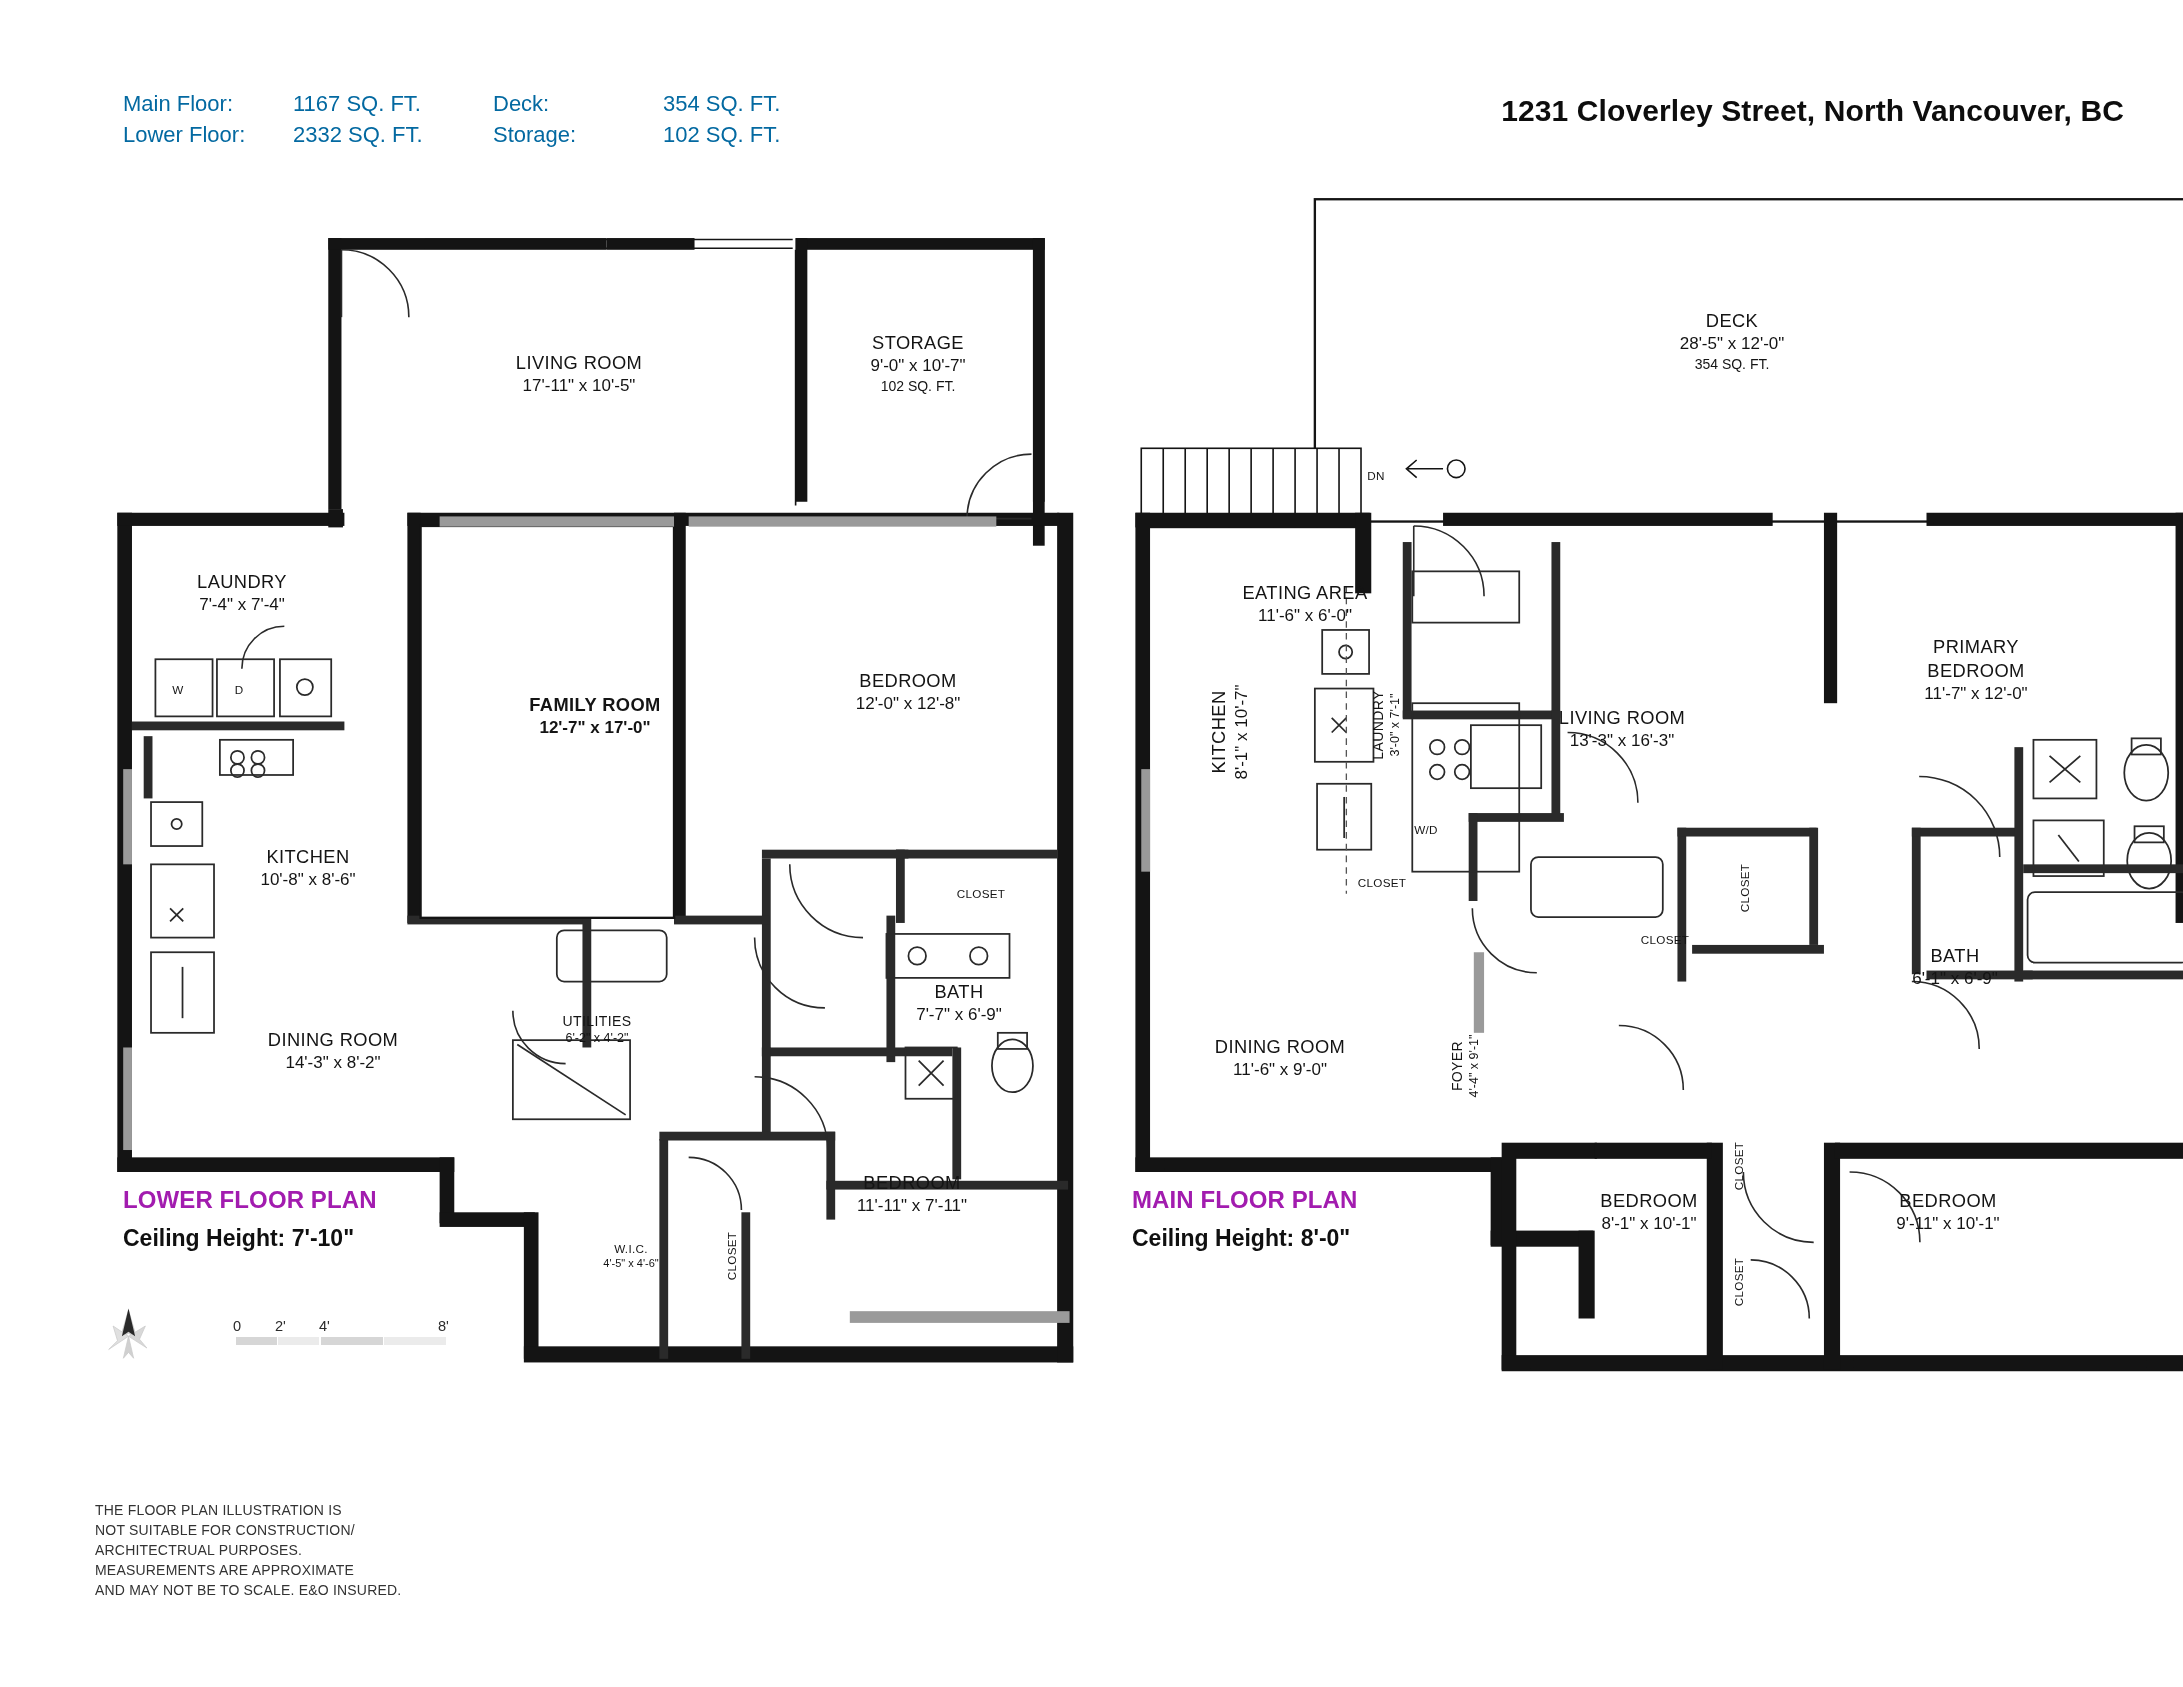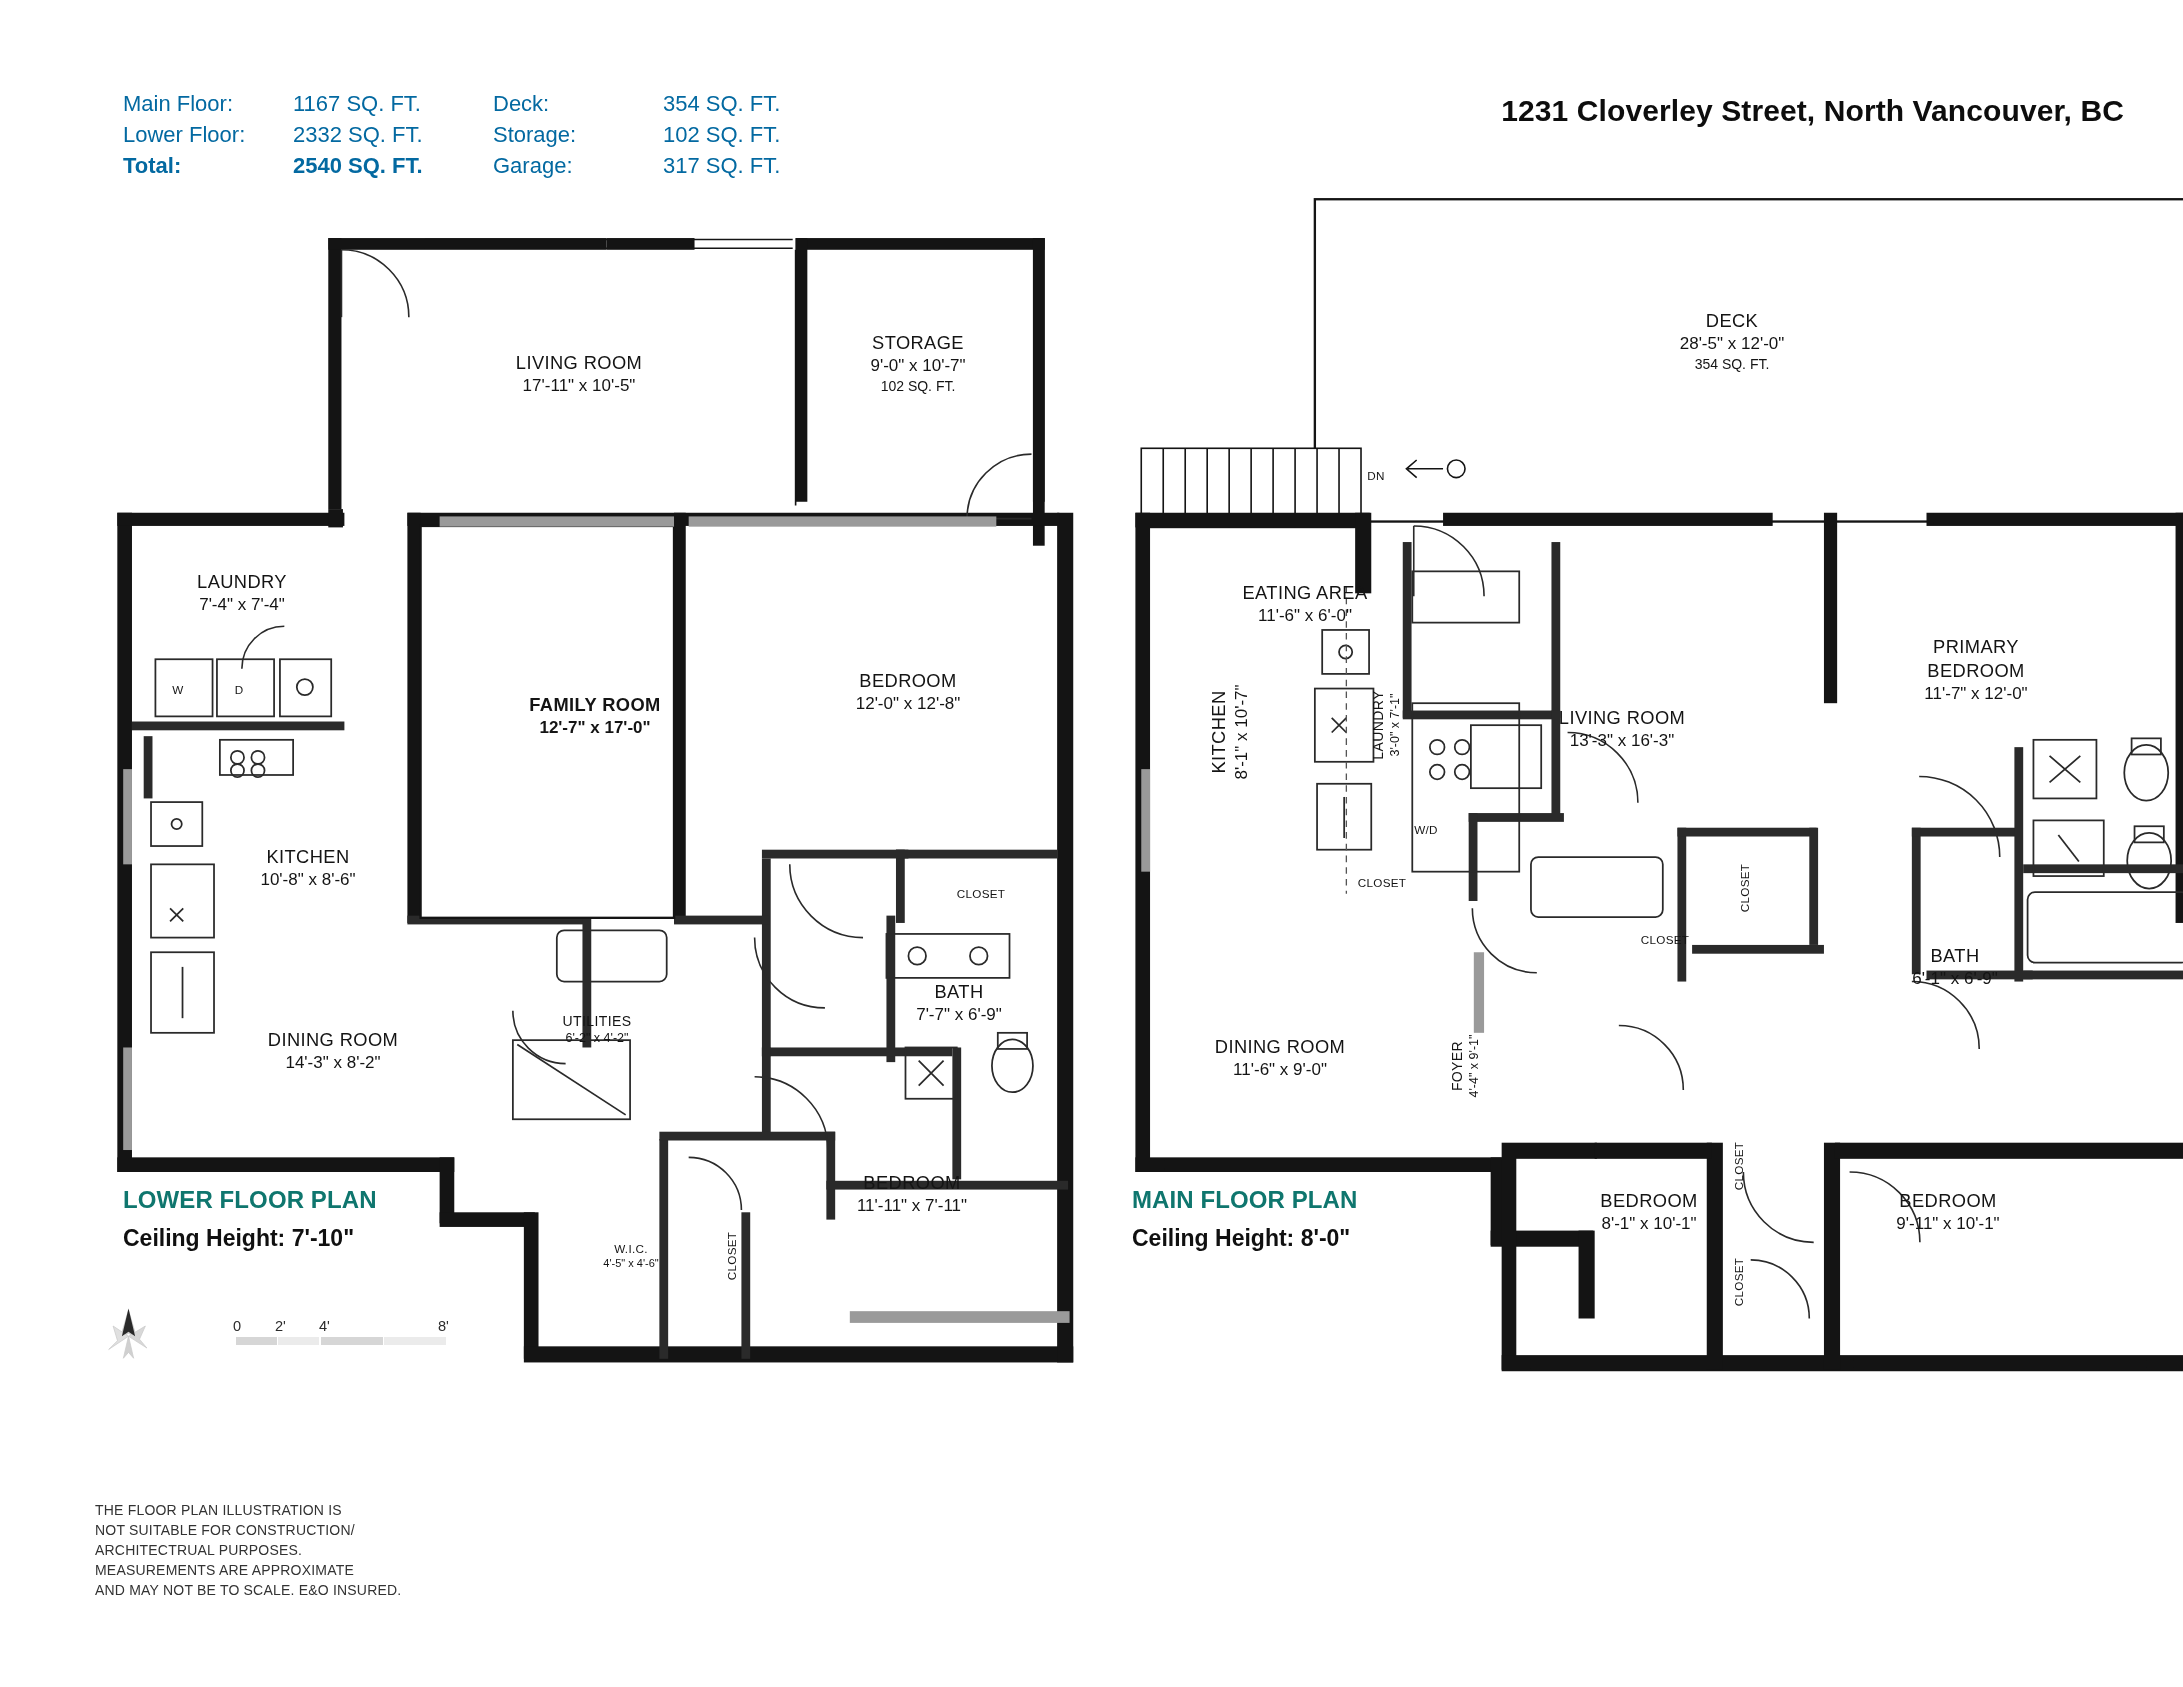--- a/index.html
+++ b/index.html
@@ -43,21 +43,21 @@
     color: #0d0d0d;
     text-align: right;
     white-space: nowrap;
   }
 
   
   .plan-title {
     position: absolute;
     font-size: 24px;
     font-weight: bold;
-    color: #0f766e;
+    color: #a21caf;
     letter-spacing: 0.1px;
     white-space: nowrap;
   }
   .plan-sub {
     position: absolute;
     font-size: 23px;
     font-weight: bold;
     color: #101010;
     white-space: nowrap;
   }
@@ -129,31 +129,20 @@
     <div class="stat-col">
       <div class="stat-label">Lower Floor:</div>
       <div class="stat-value">2332 SQ. FT.</div>
     </div>
     <div class="gapcol"></div>
     <div class="stat-col">
       <div class="stat-label">Storage:</div>
       <div class="stat-value">102 SQ. FT.</div>
     </div>
   </div>
-  <div class="stat-row">
-    <div class="stat-col">
-      <div class="stat-label b">Total:</div>
-      <div class="stat-value b">2540 SQ. FT.</div>
-    </div>
-    <div class="gapcol"></div>
-    <div class="stat-col">
-      <div class="stat-label">Garage:</div>
-      <div class="stat-value">317 SQ. FT.</div>
-    </div>
-  </div>
 </div>
 
 <div id="title">1231 Cloverley Street, North Vancouver, BC</div>
 
 <svg class="plan" id="lower-svg" width="1099" height="1465" viewBox="0 0 1500 2000">
 
   <g class="wall">
 
     <rect x="448" y="325" width="18" height="370"></rect>
     <rect x="448" y="325" width="380" height="16"></rect>

